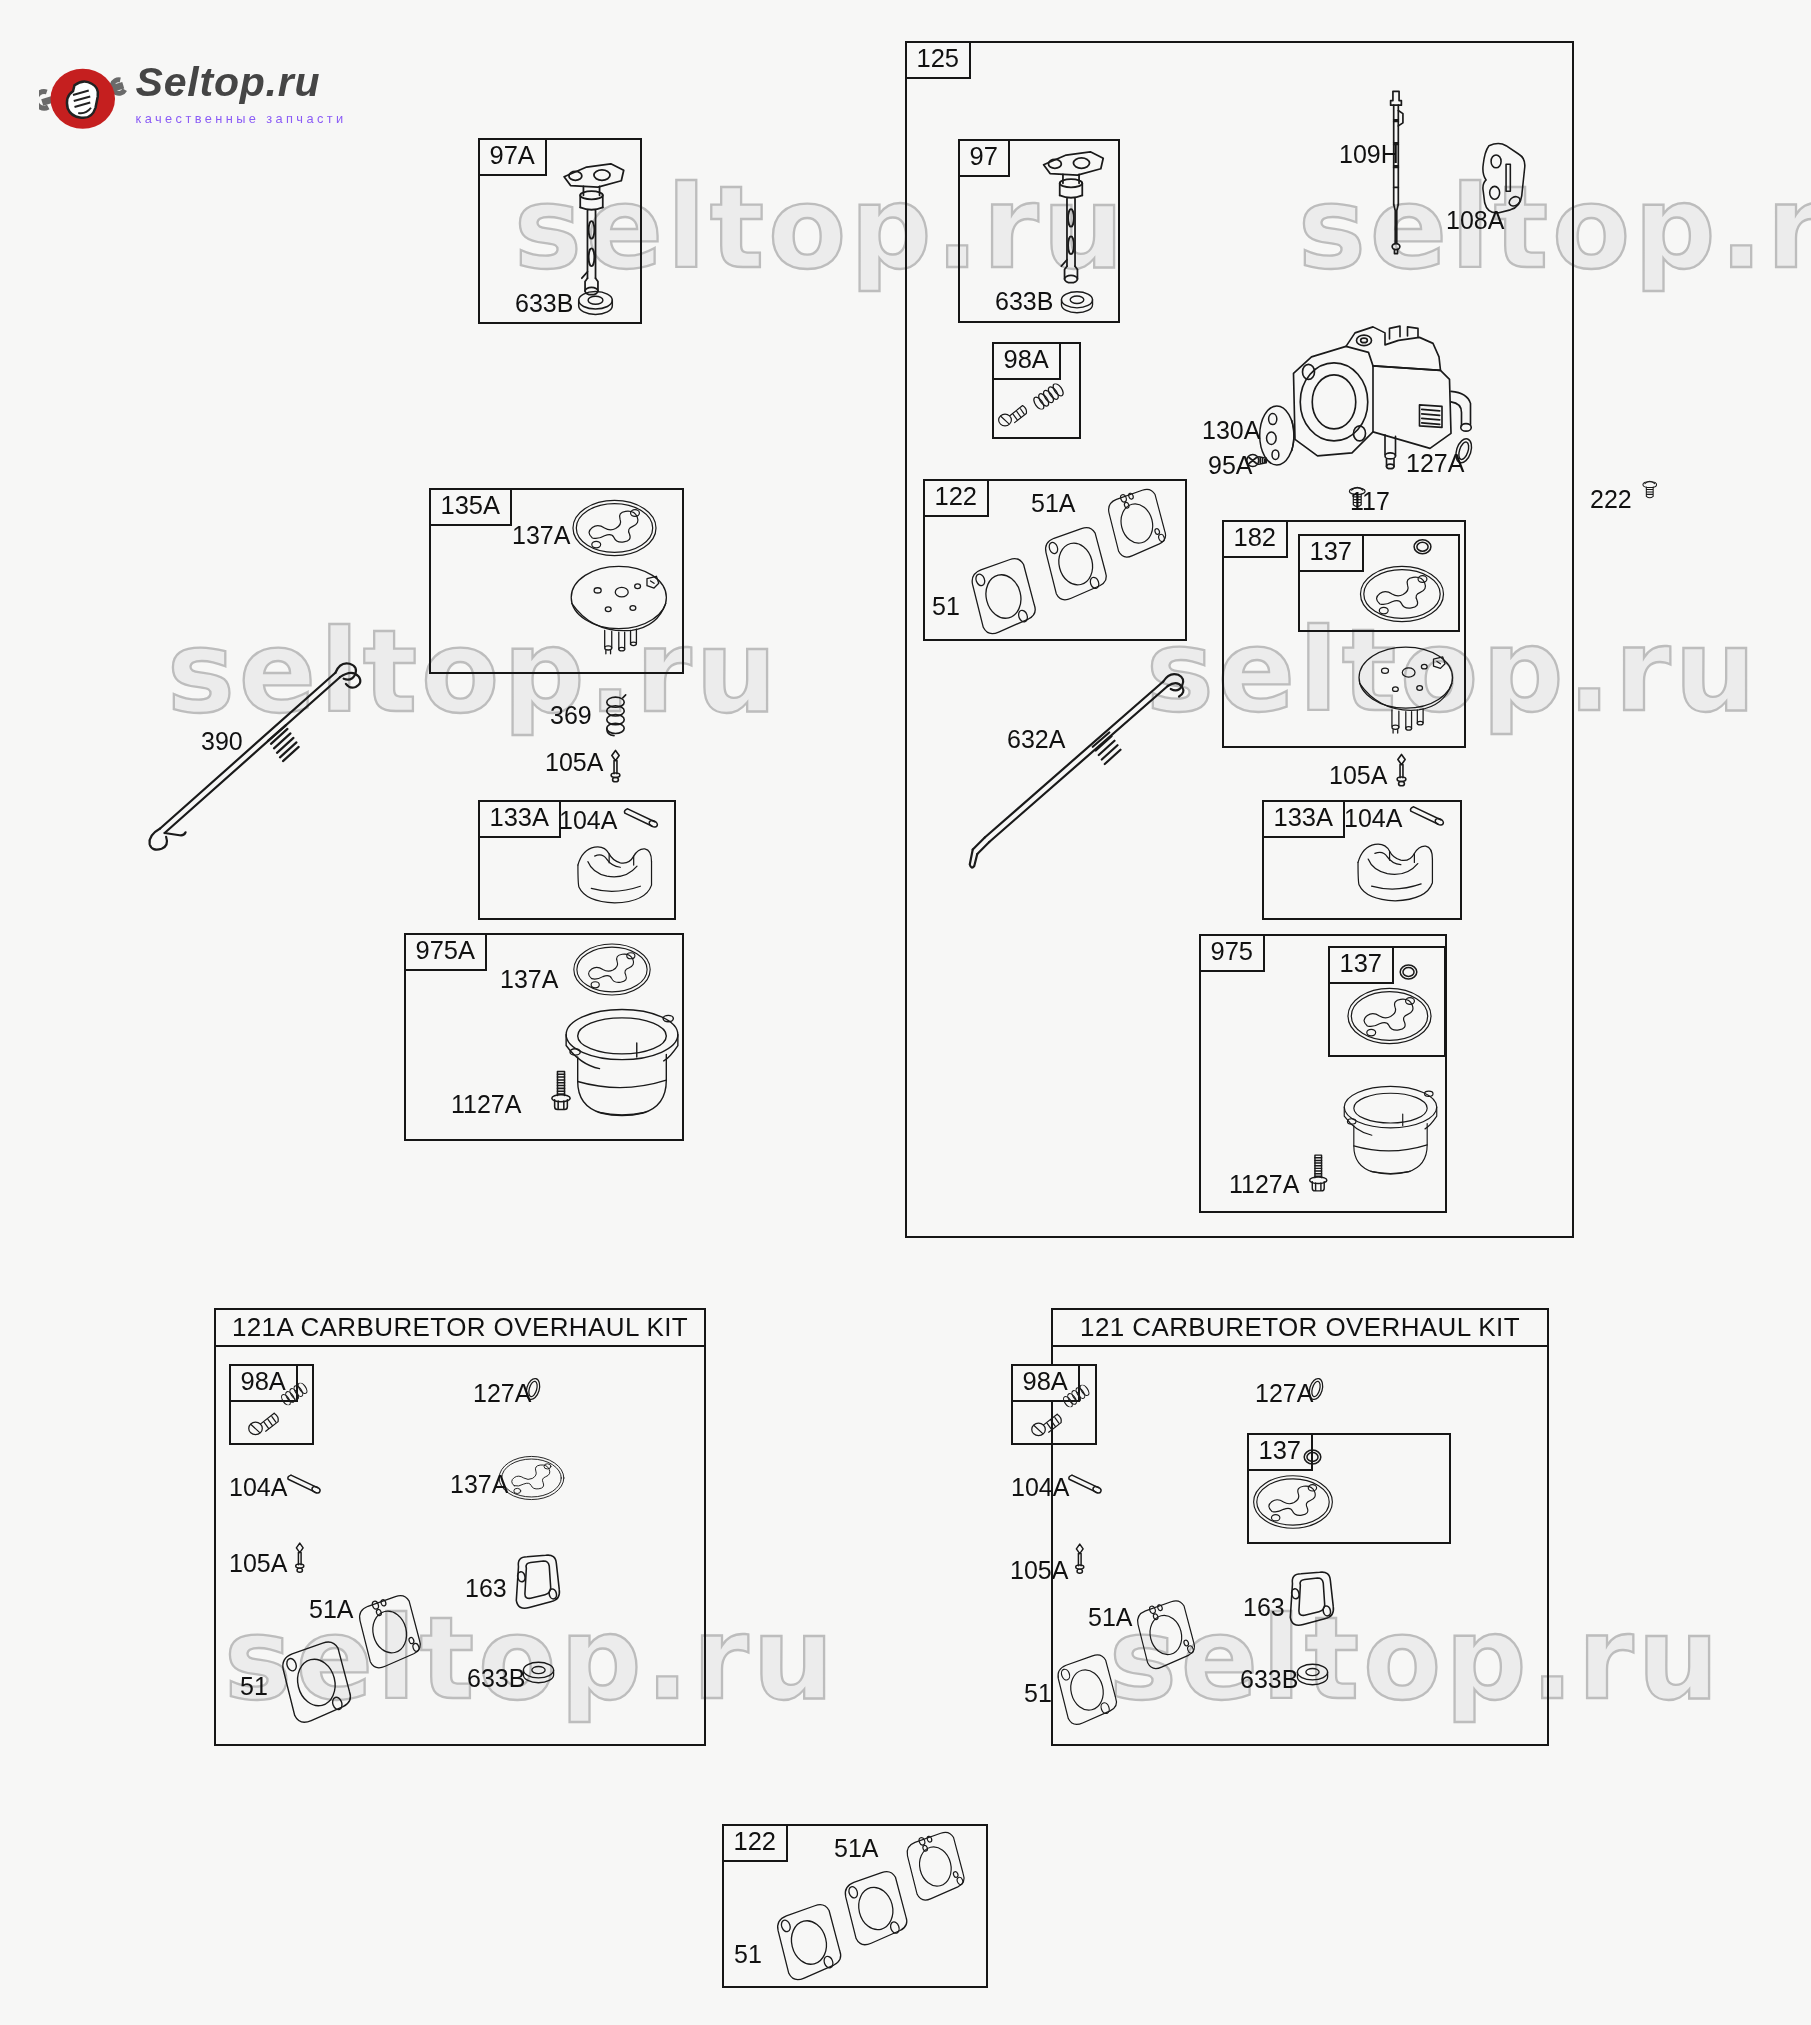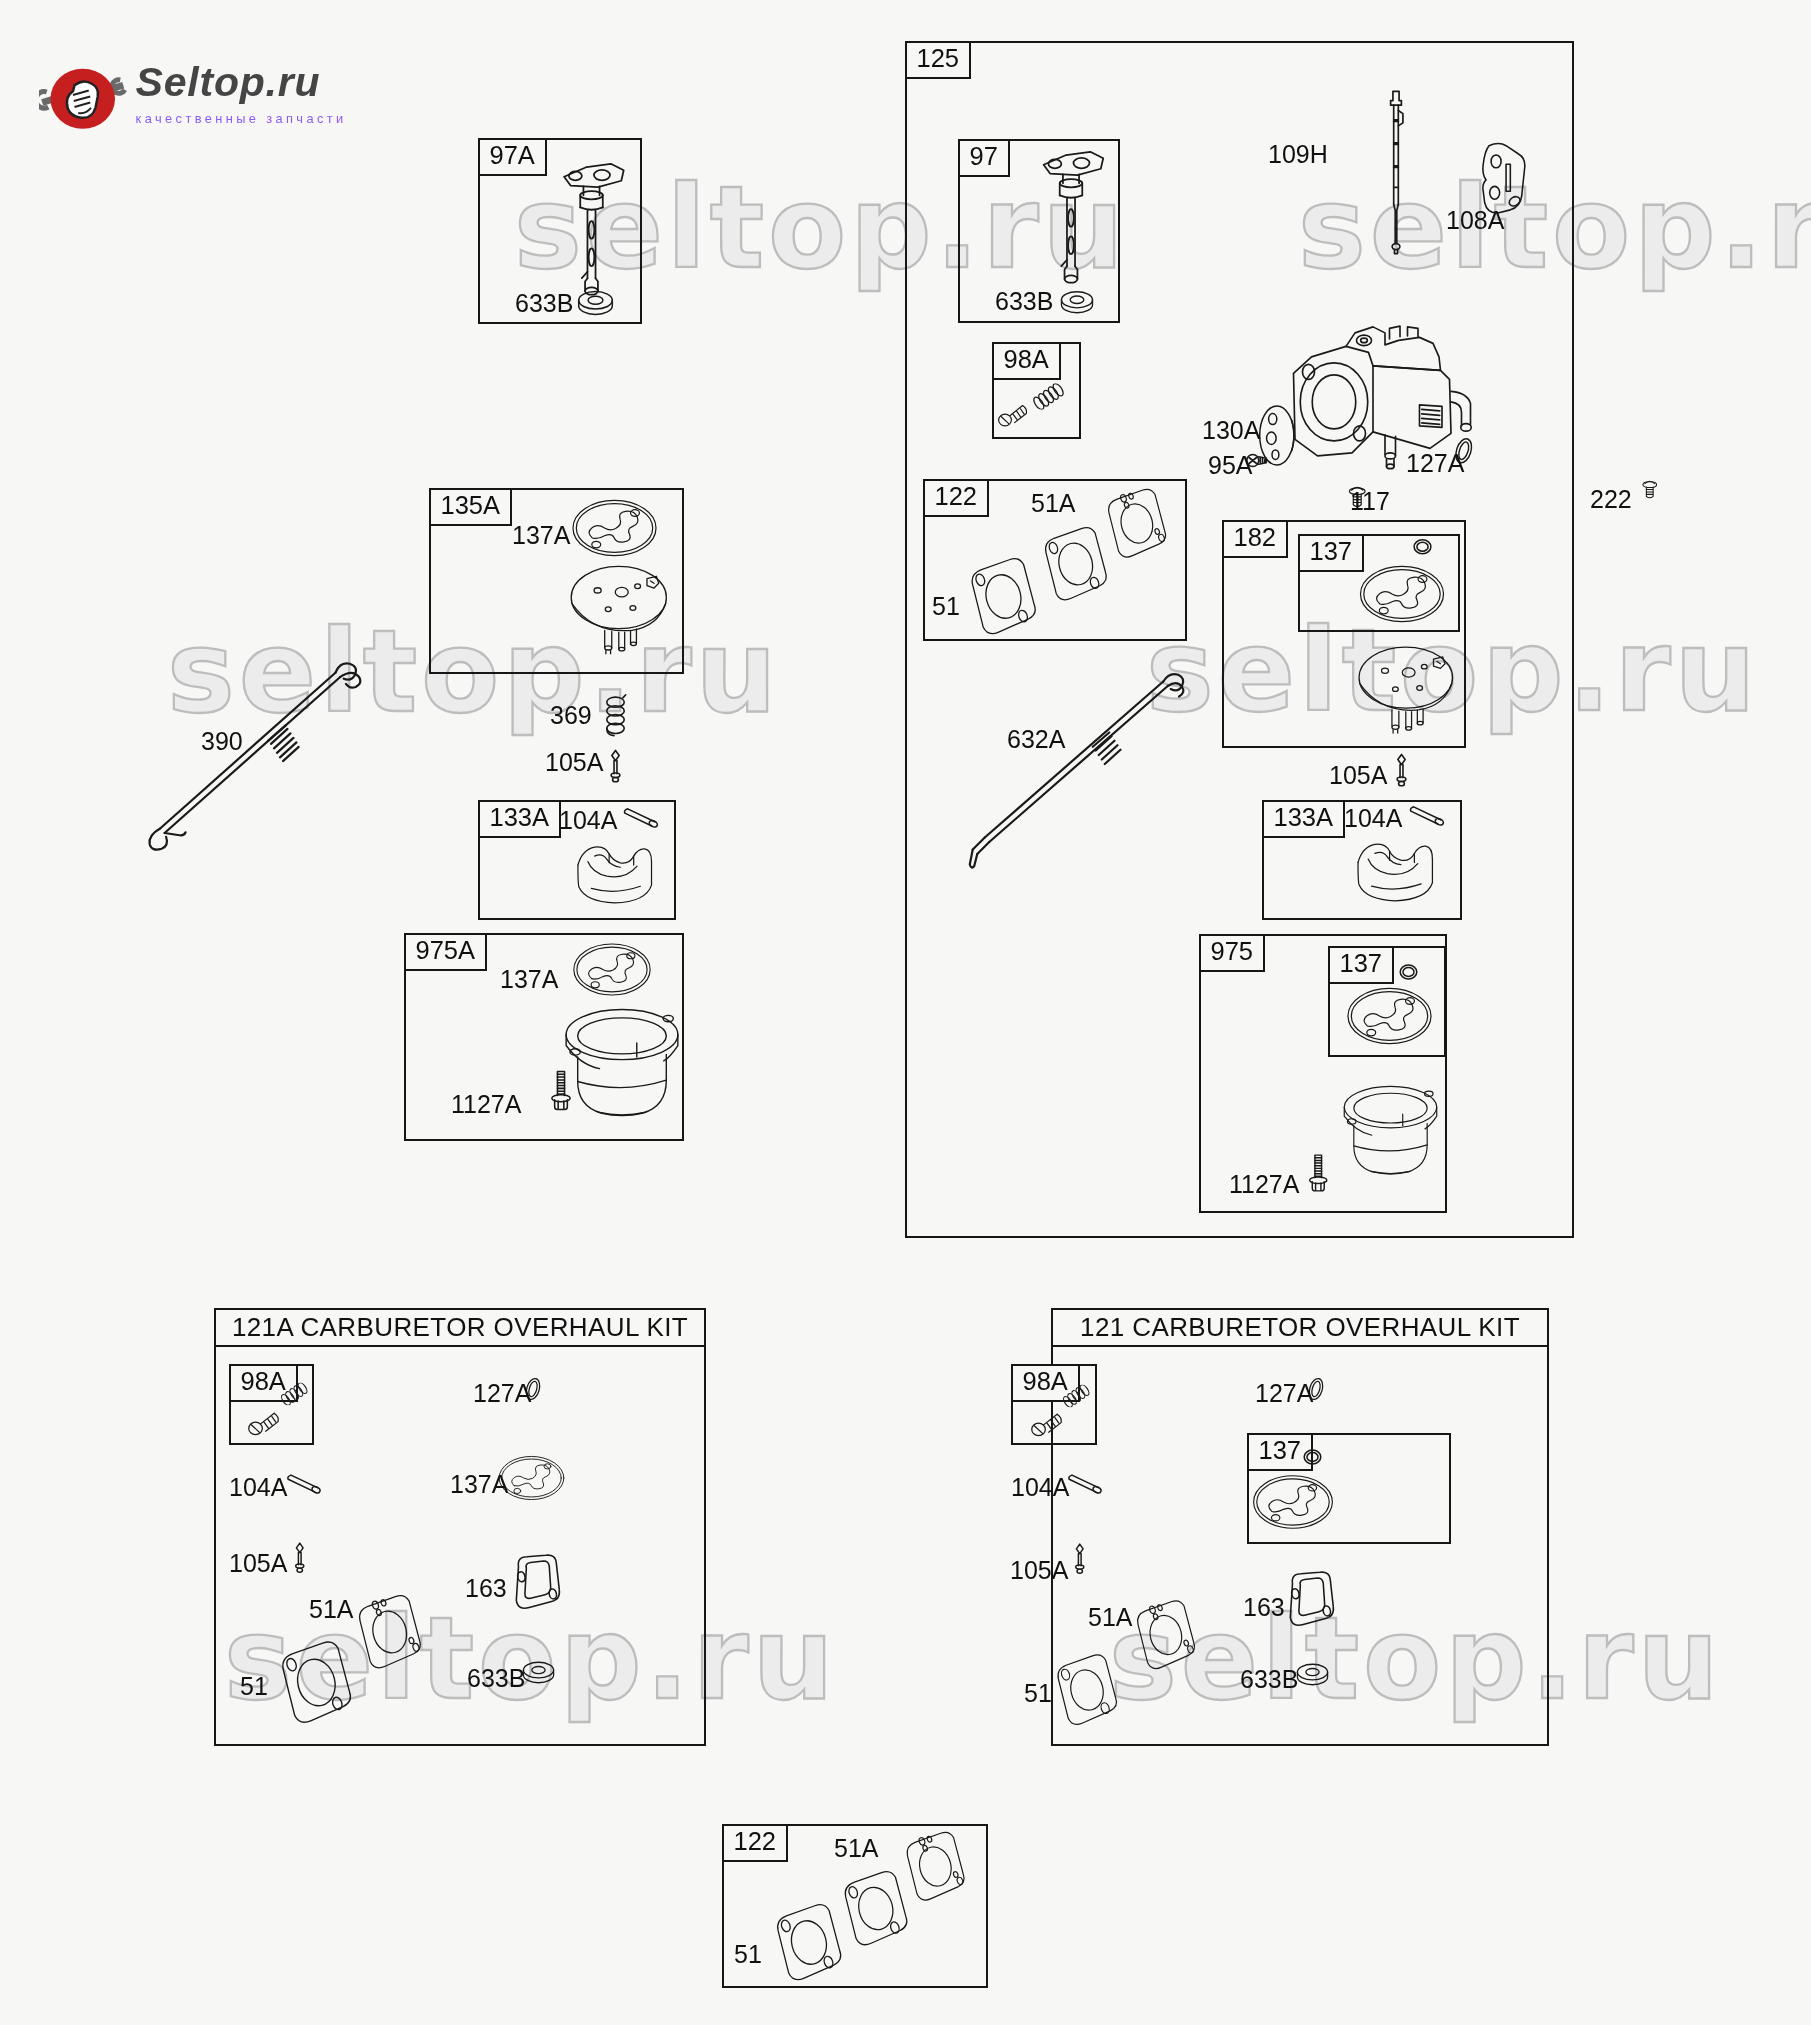--- a/index.html
+++ b/index.html
@@ -295,21 +295,21 @@
 <div class="box" style="left:1247px;top:1433px;width:200px;height:107px">
   <div class="corner">137</div>
 </div>
 
 <div class="box" style="left:722px;top:1824px;width:262px;height:160px">
   <div class="corner">122</div>
 </div>
 
 <div class="lbl" style="left:515px;top:290px">633B</div>
 <div class="lbl" style="left:995px;top:288px">633B</div>
-<div class="lbl" style="left:1268px;top:141px">109H</div>
+<div class="lbl" style="left:1339px;top:141px">109H</div>
 <div class="lbl" style="left:1446px;top:207px">108A</div>
 <div class="lbl" style="left:1202px;top:417px">130A</div>
 <div class="lbl" style="left:1208px;top:452px">95A</div>
 <div class="lbl" style="left:1406px;top:450px">127A</div>
 <div class="lbl" style="left:1350px;top:488px">117</div>
 <div class="lbl" style="left:1590px;top:486px">222</div>
 <div class="lbl" style="left:1031px;top:490px">51A</div>
 <div class="lbl" style="left:932px;top:593px">51</div>
 <div class="lbl" style="left:512px;top:522px">137A</div>
 <div class="lbl" style="left:550px;top:702px">369</div>

